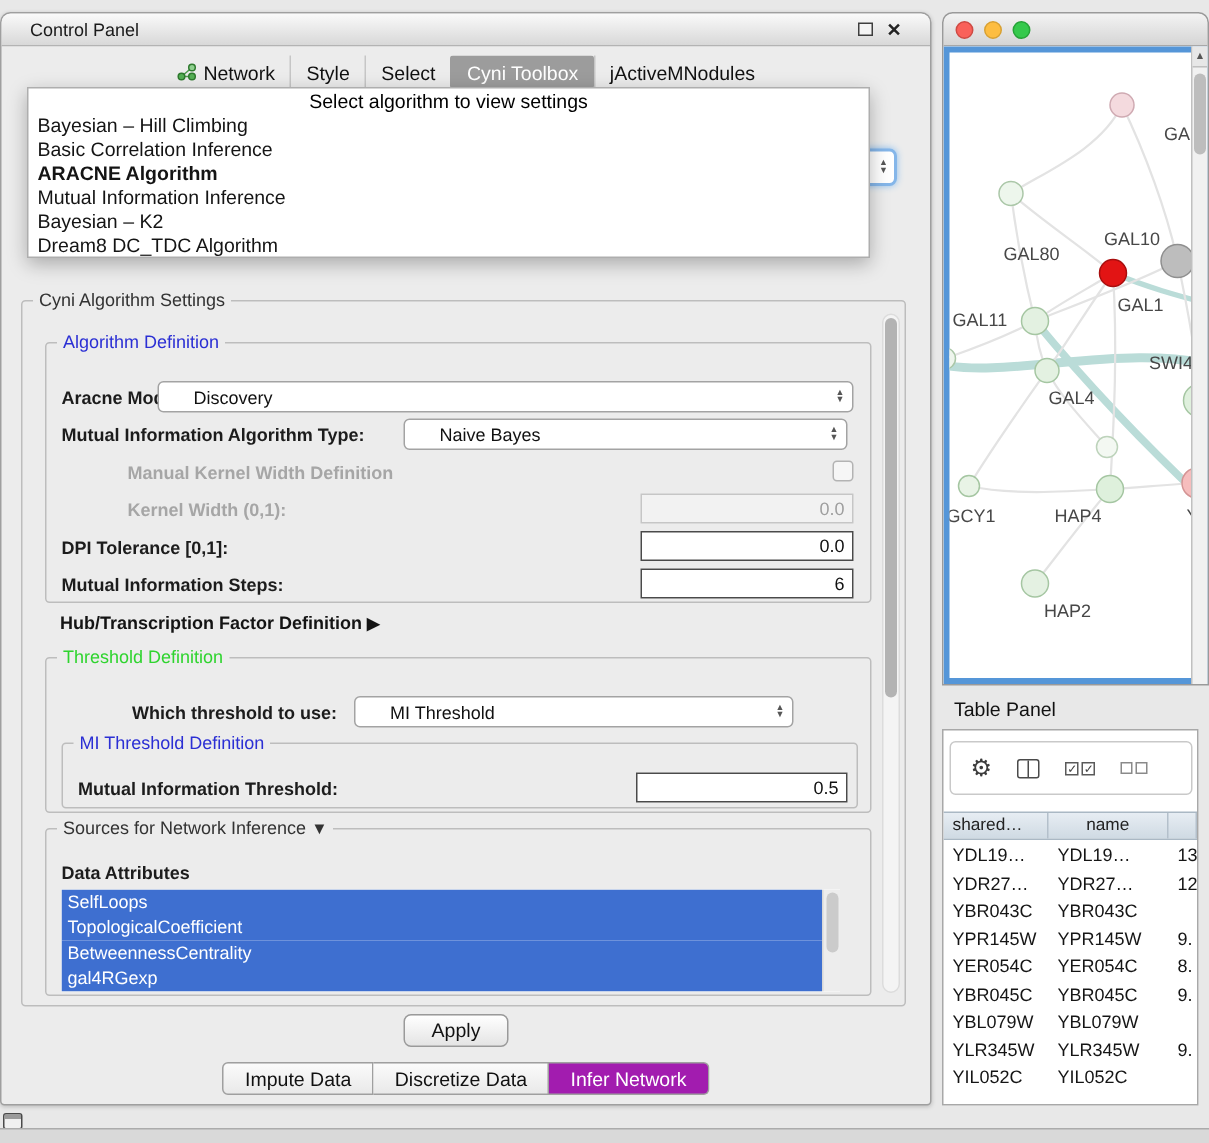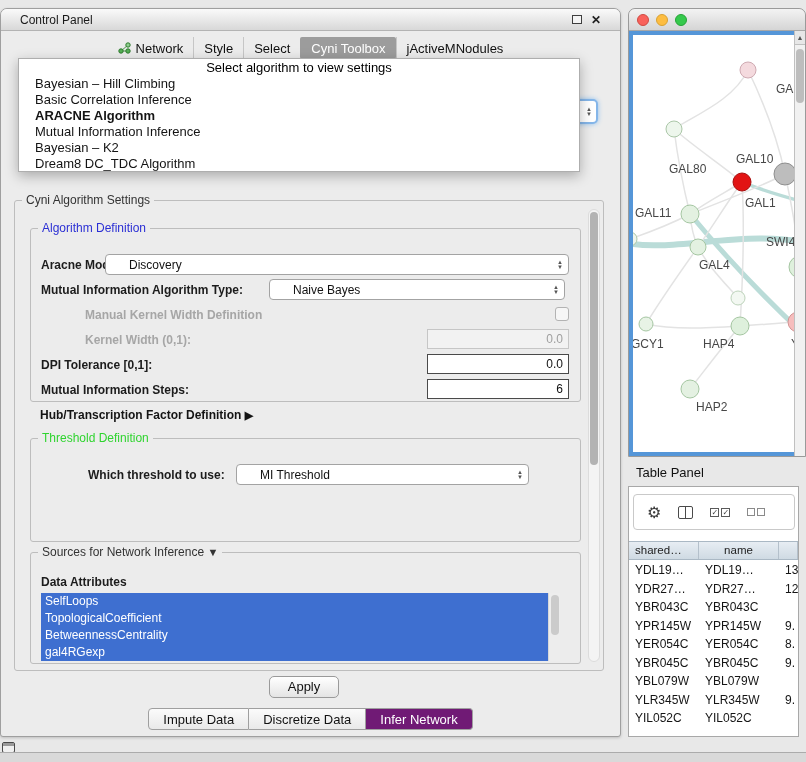--- a/index.html
+++ b/index.html
@@ -22,21 +22,21 @@
 
   
   .combo-fragment { position:absolute; left:556px; top:90px; width:41px; height:25px; background:#fff;
     border:2px solid #85b6e9; border-radius:5px; box-shadow:0 0 5px #8fc0ef; z-index:10; display:flex; align-items:center; }
   .combo-fragment .arrows { margin-left:auto; padding-right:4px; }
 
   
   .algo-popup { position:absolute; left:17px; top:49px; width:562px; height:114px; background:#fff;
     border:1px solid #aeaeae; box-shadow:0 4px 12px rgba(0,0,0,.28); z-index:60; }
   .popup-placeholder { text-align:center; color:#000000; font-size:13px; height:16px; line-height:16px; margin-top:1px; }
-  .popup-item { height:16px; line-height:16px; padding-left:16px; font-size:13px; color:#141414; white-space:nowrap; }
+  .popup-item { height:16px; line-height:16px; padding-left:6px; font-size:13px; color:#141414; white-space:nowrap; }
   .popup-item.bold { font-weight:bold; }
 
   
   .groupbox { position:absolute; border:1px solid #bdbdbd; border-radius:3px; }
   .gtitle { position:absolute; top:-8px; left:7px; background:#ececec; padding:0 4px; font-size:12px; color:#333; white-space:nowrap; }
   .gtitle.blue { color:#2b2fd4; } .gtitle.green { color:#2fd42f; }
 
   .settings-group { left:13px; top:191px; width:590px; height:471px; }
 
   .sg-scroll { position:absolute; right:3px; top:8px; bottom:8px; width:12px; background:#f4f4f4; border:1px solid #dcdcdc; border-radius:6px; }
@@ -64,21 +64,21 @@
   .attr-thumb { position:absolute; left:2px; top:2px; width:8px; height:40px; background:#cbcbcb; border-radius:4px; }
 
   .apply-btn { position:absolute; left:268px; top:667px; width:70px; height:22px; background:linear-gradient(#ffffff,#e4e4e4);
     border:1px solid #9a9a9a; border-radius:5px; font-size:13px; text-align:center; line-height:20px; color:#111; }
 
   .bottom-tabs { position:absolute; top:699px; left:0; right:0; display:flex; justify-content:center; }
   .btab { height:22px; line-height:21px; padding:0 14px; font-size:13px; background:linear-gradient(#fbfbfb,#e9e9e9);
     border:1px solid #9f9f9f; border-left:none; color:#111; white-space:nowrap; }
   .btab:first-child { border-left:1px solid #9f9f9f; border-radius:4px 0 0 4px; }
   .btab:last-child { border-radius:0 4px 4px 0; }
-  .btab.selected { background:#701a75; color:#fff; }
+  .btab.selected { background:#a21caf; color:#fff; }
 
   
   .net-window { position:absolute; left:628px; top:8px; width:178px; height:449px; background:#e6e6e6;
     border:1px solid #9a9a9a; border-radius:7px 7px 0 0; overflow:hidden; }
   .net-titlebar { height:22px; background:linear-gradient(#f3f3f3,#d5d5d5); border-bottom:1px solid #a8a8a8;
     border-radius:6px 6px 0 0; display:flex; align-items:center; padding:0 8px; }
   .traffic { width:12px; height:12px; border-radius:50%; margin-right:7px; border:1px solid; }
   .t-close { background:#f9615a; border-color:#ce4a43; }
   .t-min  { background:#fdbd41; border-color:#d8a133; }
   .t-zoom { background:#35c94c; border-color:#27a338; }
@@ -217,20 +217,25 @@
 
       <span class="flabel" style="left:57px; top:27px;">Which threshold to use:</span>
       <div class="combo" style="left:205px; top:25px; width:293px;">
         <span>MI Threshold</span>
         <span class="arrows">
             <span>▲</span>
             <span>▼</span>
           </span>
       </div>
 
+      <div class="groupbox" style="left:10px; top:56px; width:531px; height:44px;">
+        <span class="gtitle blue">MI Threshold Definition</span>
+        <span class="flabel" style="left:10px; top:21px;">Mutual Information Threshold:</span>
+        <div class="tfield" style="left:382px; top:19px; width:141px;">0.5</div>
+      </div>
     </div>
 
     <div class="groupbox" style="left:15px; top:351px; width:551px; height:112px;">
       <span class="gtitle"><span>Sources for Network Inference</span> <span class="tri">▼</span></span>
       <span class="flabel" style="left:10px; top:20px;">Data Attributes</span>
       <div class="attr-list">
         <div class="attr-item">SelfLoops</div>
         <div class="attr-item">TopologicalCoefficient</div>
         <div class="attr-item">BetweennessCentrality</div>
         <div class="attr-item">gal4RGexp</div>

